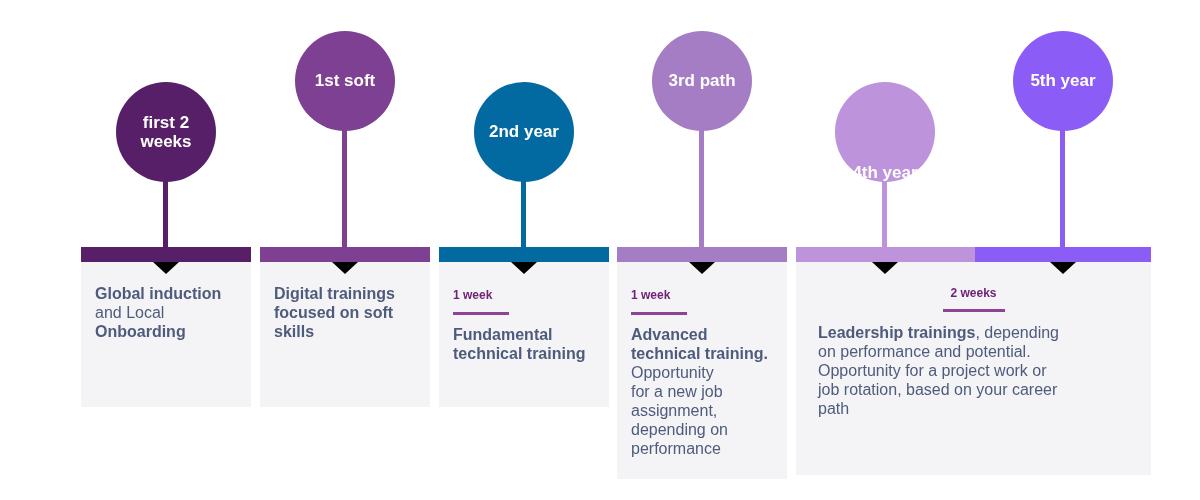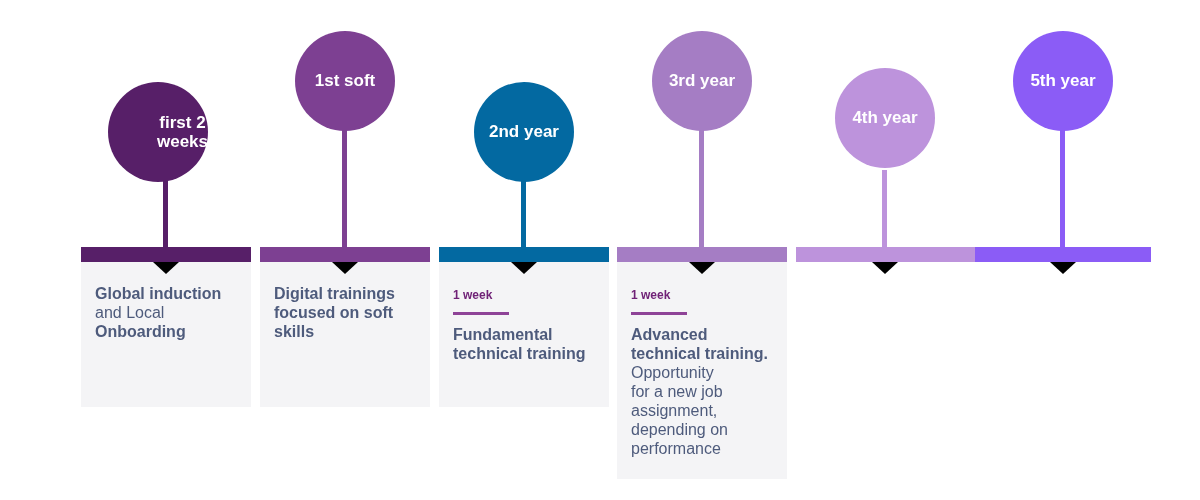--- a/index.html
+++ b/index.html
@@ -54,34 +54,34 @@
 
 <div class="stage">
 
   <div class="stem c1" style="left:163px;top:170px;height:80px;"></div>
   <div class="stem c2" style="left:342px;top:120px;height:130px;"></div>
   <div class="stem c3" style="left:521px;top:170px;height:80px;"></div>
   <div class="stem c4" style="left:699px;top:120px;height:130px;"></div>
   <div class="stem c5" style="left:882px;top:170px;height:80px;"></div>
   <div class="stem c6" style="left:1060px;top:120px;height:130px;"></div>
 
-  <div class="circle c1" style="left:108px;top:82px;justify-content:flex-end;">
+  <div class="circle c1" style="left:116px;top:82px;">
     <span class="lbl">first 2
 weeks</span>
   </div>
   <div class="circle c2" style="left:295px;top:31px;">
     <span class="lbl">1st soft</span>
   </div>
   <div class="circle c3" style="left:474px;top:82px;">
     <span class="lbl">2nd year</span>
   </div>
   <div class="circle c4" style="left:652px;top:31px;">
-    <span class="lbl">3rd year</span>
+    <span class="lbl">3rd path</span>
   </div>
-  <div class="circle c5" style="left:835px;top:68px;">
+  <div class="circle c5" style="left:835px;top:82px;align-items:flex-end;">
     <span class="lbl">4th year</span>
   </div>
   <div class="circle c6" style="left:1013px;top:31px;">
     <span class="lbl">5th year</span>
   </div>
 
   <div class="bar c1" style="left:81px;width:170px;"></div>
   <div class="bar c2" style="left:260px;width:170px;"></div>
   <div class="bar c3" style="left:439px;width:170px;"></div>
   <div class="bar c4" style="left:617px;width:170px;"></div>
@@ -119,14 +119,23 @@
     <div class="rule"></div>
     <div class="body"><span class="b">Advanced
 technical training.</span><span>
 Opportunity
 for a new job
 assignment,
 depending on
 performance</span></div>
   </div>
 
+  <div class="panel panel-wide" style="left:796px;width:355px;height:213px;">
+    <span class="duration">2 weeks</span>
+    <div class="rule"></div>
+    <div class="body"><span class="b">Leadership trainings</span><span>, depending
+on performance and potential.
+Opportunity for a project work or
+job rotation, based on your career
+path</span></div>
+  </div>
 
 </div>
 
 </body></html>

